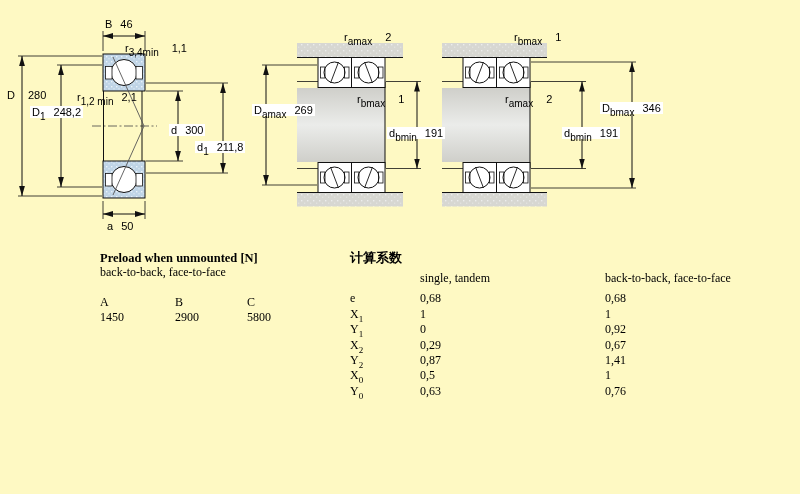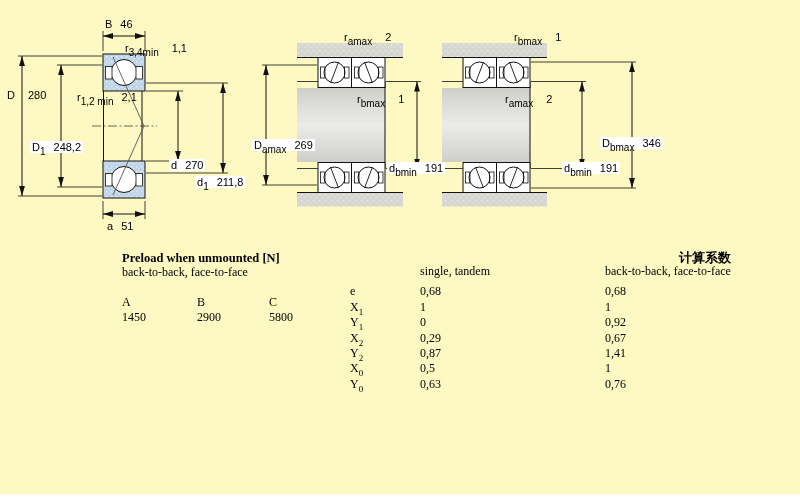--- a/index.html
+++ b/index.html
@@ -8,44 +8,44 @@
     position:relative; width:800px; height:494px; background:#fef9c3;
     font-family:"Liberation Sans", sans-serif; color:#000; overflow:hidden;
   }
   svg.draw { position:absolute; left:0; top:0; }
 
   
   .dlabel {
     position:absolute; font-size:11px; line-height:12px; white-space:nowrap;
     background:transparent;
   }
-  .dlabel.bg { background:#ffffff; padding:0 2px;margin-top:35px; }
+  .dlabel.bg { background:#ffffff; padding:0 2px; }
   .dlabel sub { font-size:10px; line-height:0; vertical-align:-3.5px; }
   .dlabel .v { margin-left:8px; }
   .dlabel .v.w { margin-left:13px; }
 
   
   .preload-block {
     position:absolute; left:100px; top:251px;
-    font-family:"Liberation Serif", "DejaVu Serif", serif; font-size:12px;margin-left:22px;
+    font-family:"Liberation Serif", "DejaVu Serif", serif; font-size:12px;
   }
   .preload-title { font-weight:bold; font-size:12.5px; line-height:14px; }
   .preload-sub { line-height:13px; margin-top:1px; }
   .preload-grid {
     display:grid; grid-template-columns:75px 72px auto; margin-top:17px;
     line-height:13px; row-gap:2px;
   }
   .factors-block {
     position:absolute; left:350px; top:251px;
     font-family:"Liberation Serif", "DejaVu Serif", serif; font-size:12px;
   }
-  .factors-title { font-weight:bold; font-size:13px; line-height:14px;text-align:right; }
+  .factors-title { font-weight:bold; font-size:13px; line-height:14px; }
   .factors-grid {
     display:grid; grid-template-columns:70px 185px auto;
-    margin-top:0; line-height:12.4px; row-gap:3px;
+    margin-top:7px; line-height:12.4px; row-gap:3px;
   }
   .factors-grid .hdr { padding-bottom:5px; }
   .factors-grid sub { font-size:9px; line-height:0; vertical-align:-3.5px; }
 </style>
 </head>
 <body>
 
 <div class="screen">
 
   <svg class="draw" width="800" height="246" viewBox="0 0 800 246">
@@ -197,23 +197,23 @@
       <line x1="531" y1="188" x2="636" y2="188" stroke-width="0.8"></line>
       <line x1="632" y1="62" x2="632" y2="188" marker-start="url(#ar)" marker-end="url(#ar)"></line>
     </g>
   </svg>
 
   <div class="dlabel" style="left:105px; top:18px"><span>B</span><sub></sub><span class="v">46</span></div>
   <div class="dlabel" style="left:125px; top:42px"><span>r</span><sub>3,4min</sub><span class="v w">1,1</span></div>
   <div class="dlabel" style="left:7px; top:89px"><span>D</span><sub></sub><span class="v w">280</span></div>
   <div class="dlabel" style="left:77px; top:91px"><span>r</span><sub>1,2 min</sub><span class="v">2,1</span></div>
   <div class="dlabel bg" style="left:30px; top:106px"><span>D</span><sub>1</sub><span class="v">248,2</span></div>
-  <div class="dlabel bg" style="left:169px; top:124px"><span>d</span><sub></sub><span class="v">270</span></div>
+  <div class="dlabel bg" style="left:169px; top:124px"><span>d</span><sub></sub><span class="v">300</span></div>
   <div class="dlabel bg" style="left:195px; top:141px"><span>d</span><sub>1</sub><span class="v">211,8</span></div>
-  <div class="dlabel" style="left:107px; top:220px"><span>a</span><sub></sub><span class="v">51</span></div>
+  <div class="dlabel" style="left:107px; top:220px"><span>a</span><sub></sub><span class="v">50</span></div>
 
   <div class="dlabel" style="left:344px; top:31px"><span>r</span><sub>amax</sub><span class="v w">2</span></div>
   <div class="dlabel" style="left:357px; top:93px"><span>r</span><sub>bmax</sub><span class="v w">1</span></div>
   <div class="dlabel bg" style="left:252px; top:104px"><span>D</span><sub>amax</sub><span class="v">269</span></div>
   <div class="dlabel bg" style="left:387px; top:127px"><span>d</span><sub>bmin</sub><span class="v">191</span></div>
 
   <div class="dlabel" style="left:514px; top:31px"><span>r</span><sub>bmax</sub><span class="v w">1</span></div>
   <div class="dlabel" style="left:505px; top:93px"><span>r</span><sub>amax</sub><span class="v w">2</span></div>
   <div class="dlabel bg" style="left:600px; top:102px"><span>D</span><sub>bmax</sub><span class="v">346</span></div>
   <div class="dlabel bg" style="left:562px; top:127px"><span>d</span><sub>bmin</sub><span class="v">191</span></div>

